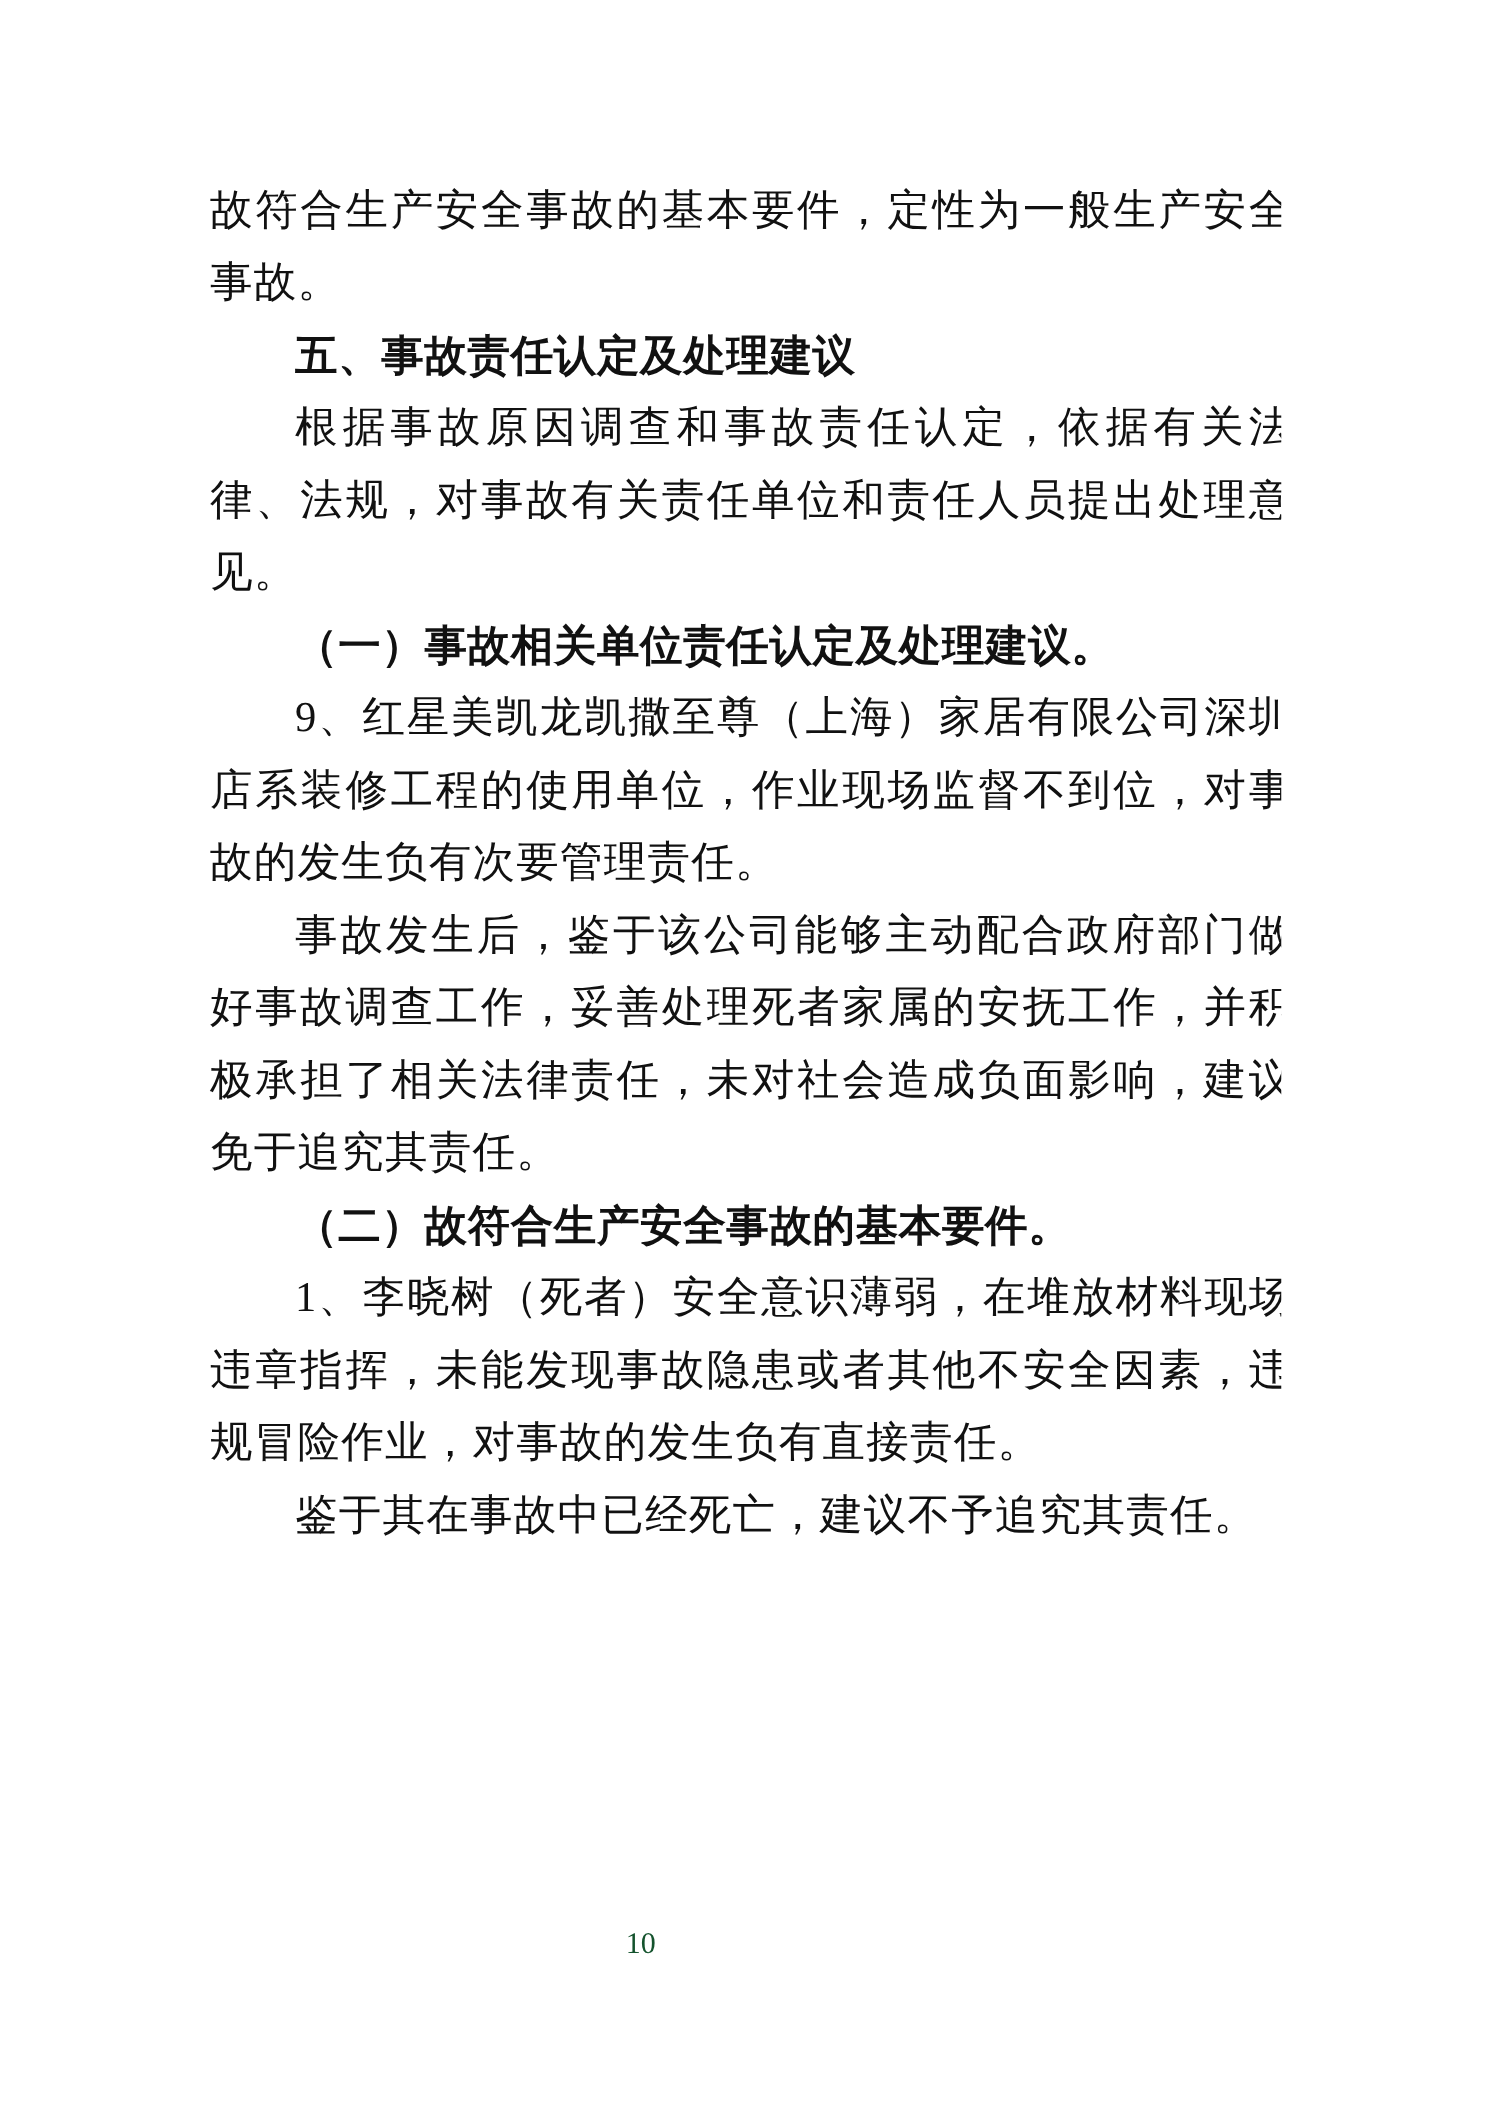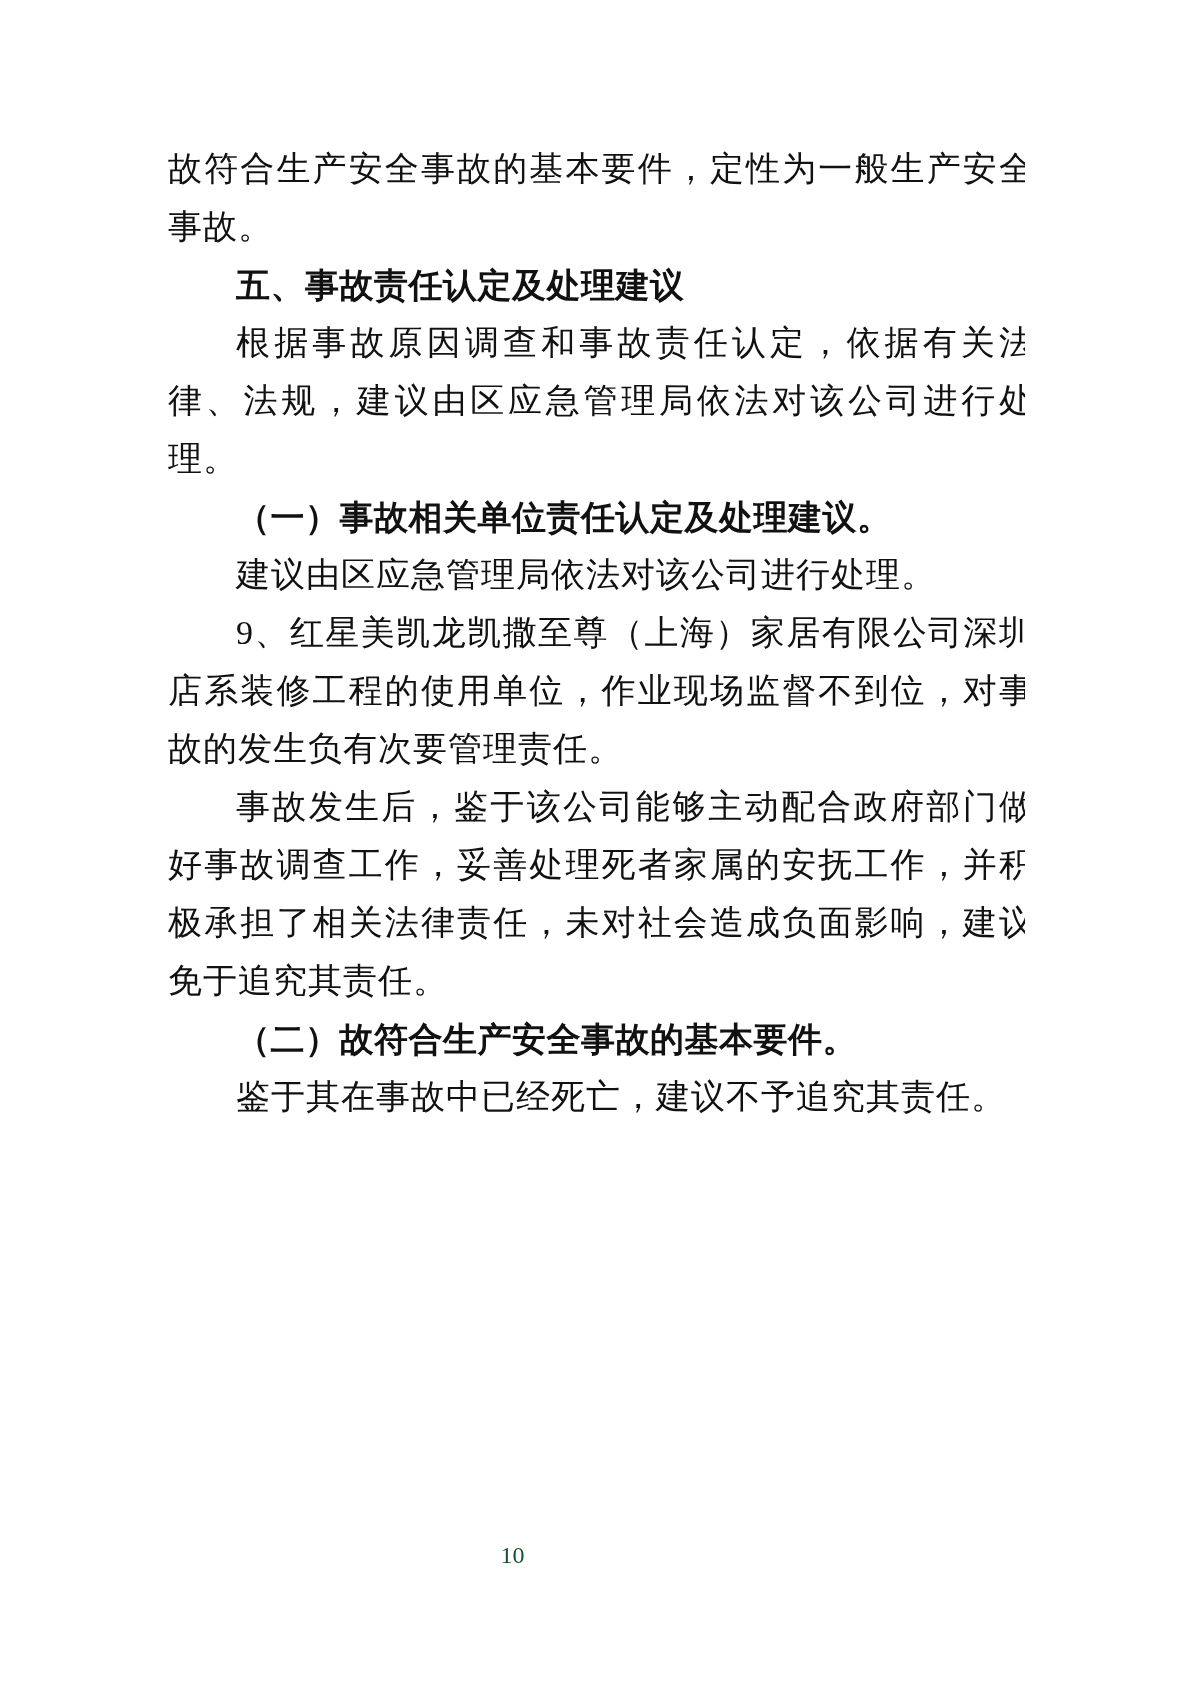--- a/index.html
+++ b/index.html
@@ -52,24 +52,24 @@
     color: #14532d;
   }
 </style>
 </head>
 <body>
 
 <div class="page">
   <div class="content">
       <p class="para body">故符合生产安全事故的基本要件，定性为一般生产安全事故。</p>
       <p class="para heading indent">五、事故责任认定及处理建议</p>
-      <p class="para body indent">根据事故原因调查和事故责任认定，依据有关法律、法规，建议由区应急管理局依法对该公司进行处理。</p>
+      <p class="para body indent">根据事故原因调查和事故责任认定，依据有关法律、法规，对事故有关责任单位和责任人员提出处理意见。</p>
       <p class="para heading indent">（一）事故相关单位责任认定及处理建议。</p>
-      <p class="para body indent">建议由区应急管理局依法对该公司进行处理。</p>
       <p class="para body indent">9、红星美凯龙凯撒至尊（上海）家居有限公司深圳店系装修工程的使用单位，作业现场监督不到位，对事故的发生负有次要管理责任。</p>
       <p class="para body indent">事故发生后，鉴于该公司能够主动配合政府部门做好事故调查工作，妥善处理死者家属的安抚工作，并积极承担了相关法律责任，未对社会造成负面影响，建议免于追究其责任。</p>
       <p class="para heading indent">（二）故符合生产安全事故的基本要件。</p>
+      <p class="para body indent">1、李晓树（死者）安全意识薄弱，在堆放材料现场违章指挥，未能发现事故隐患或者其他不安全因素，违规冒险作业，对事故的发生负有直接责任。</p>
       <p class="para body indent">鉴于其在事故中已经死亡，建议不予追究其责任。</p>
     </div>
   <div class="footer">
     <span class="page-number">10</span>
   </div>
 </div>
 
 </body></html>

